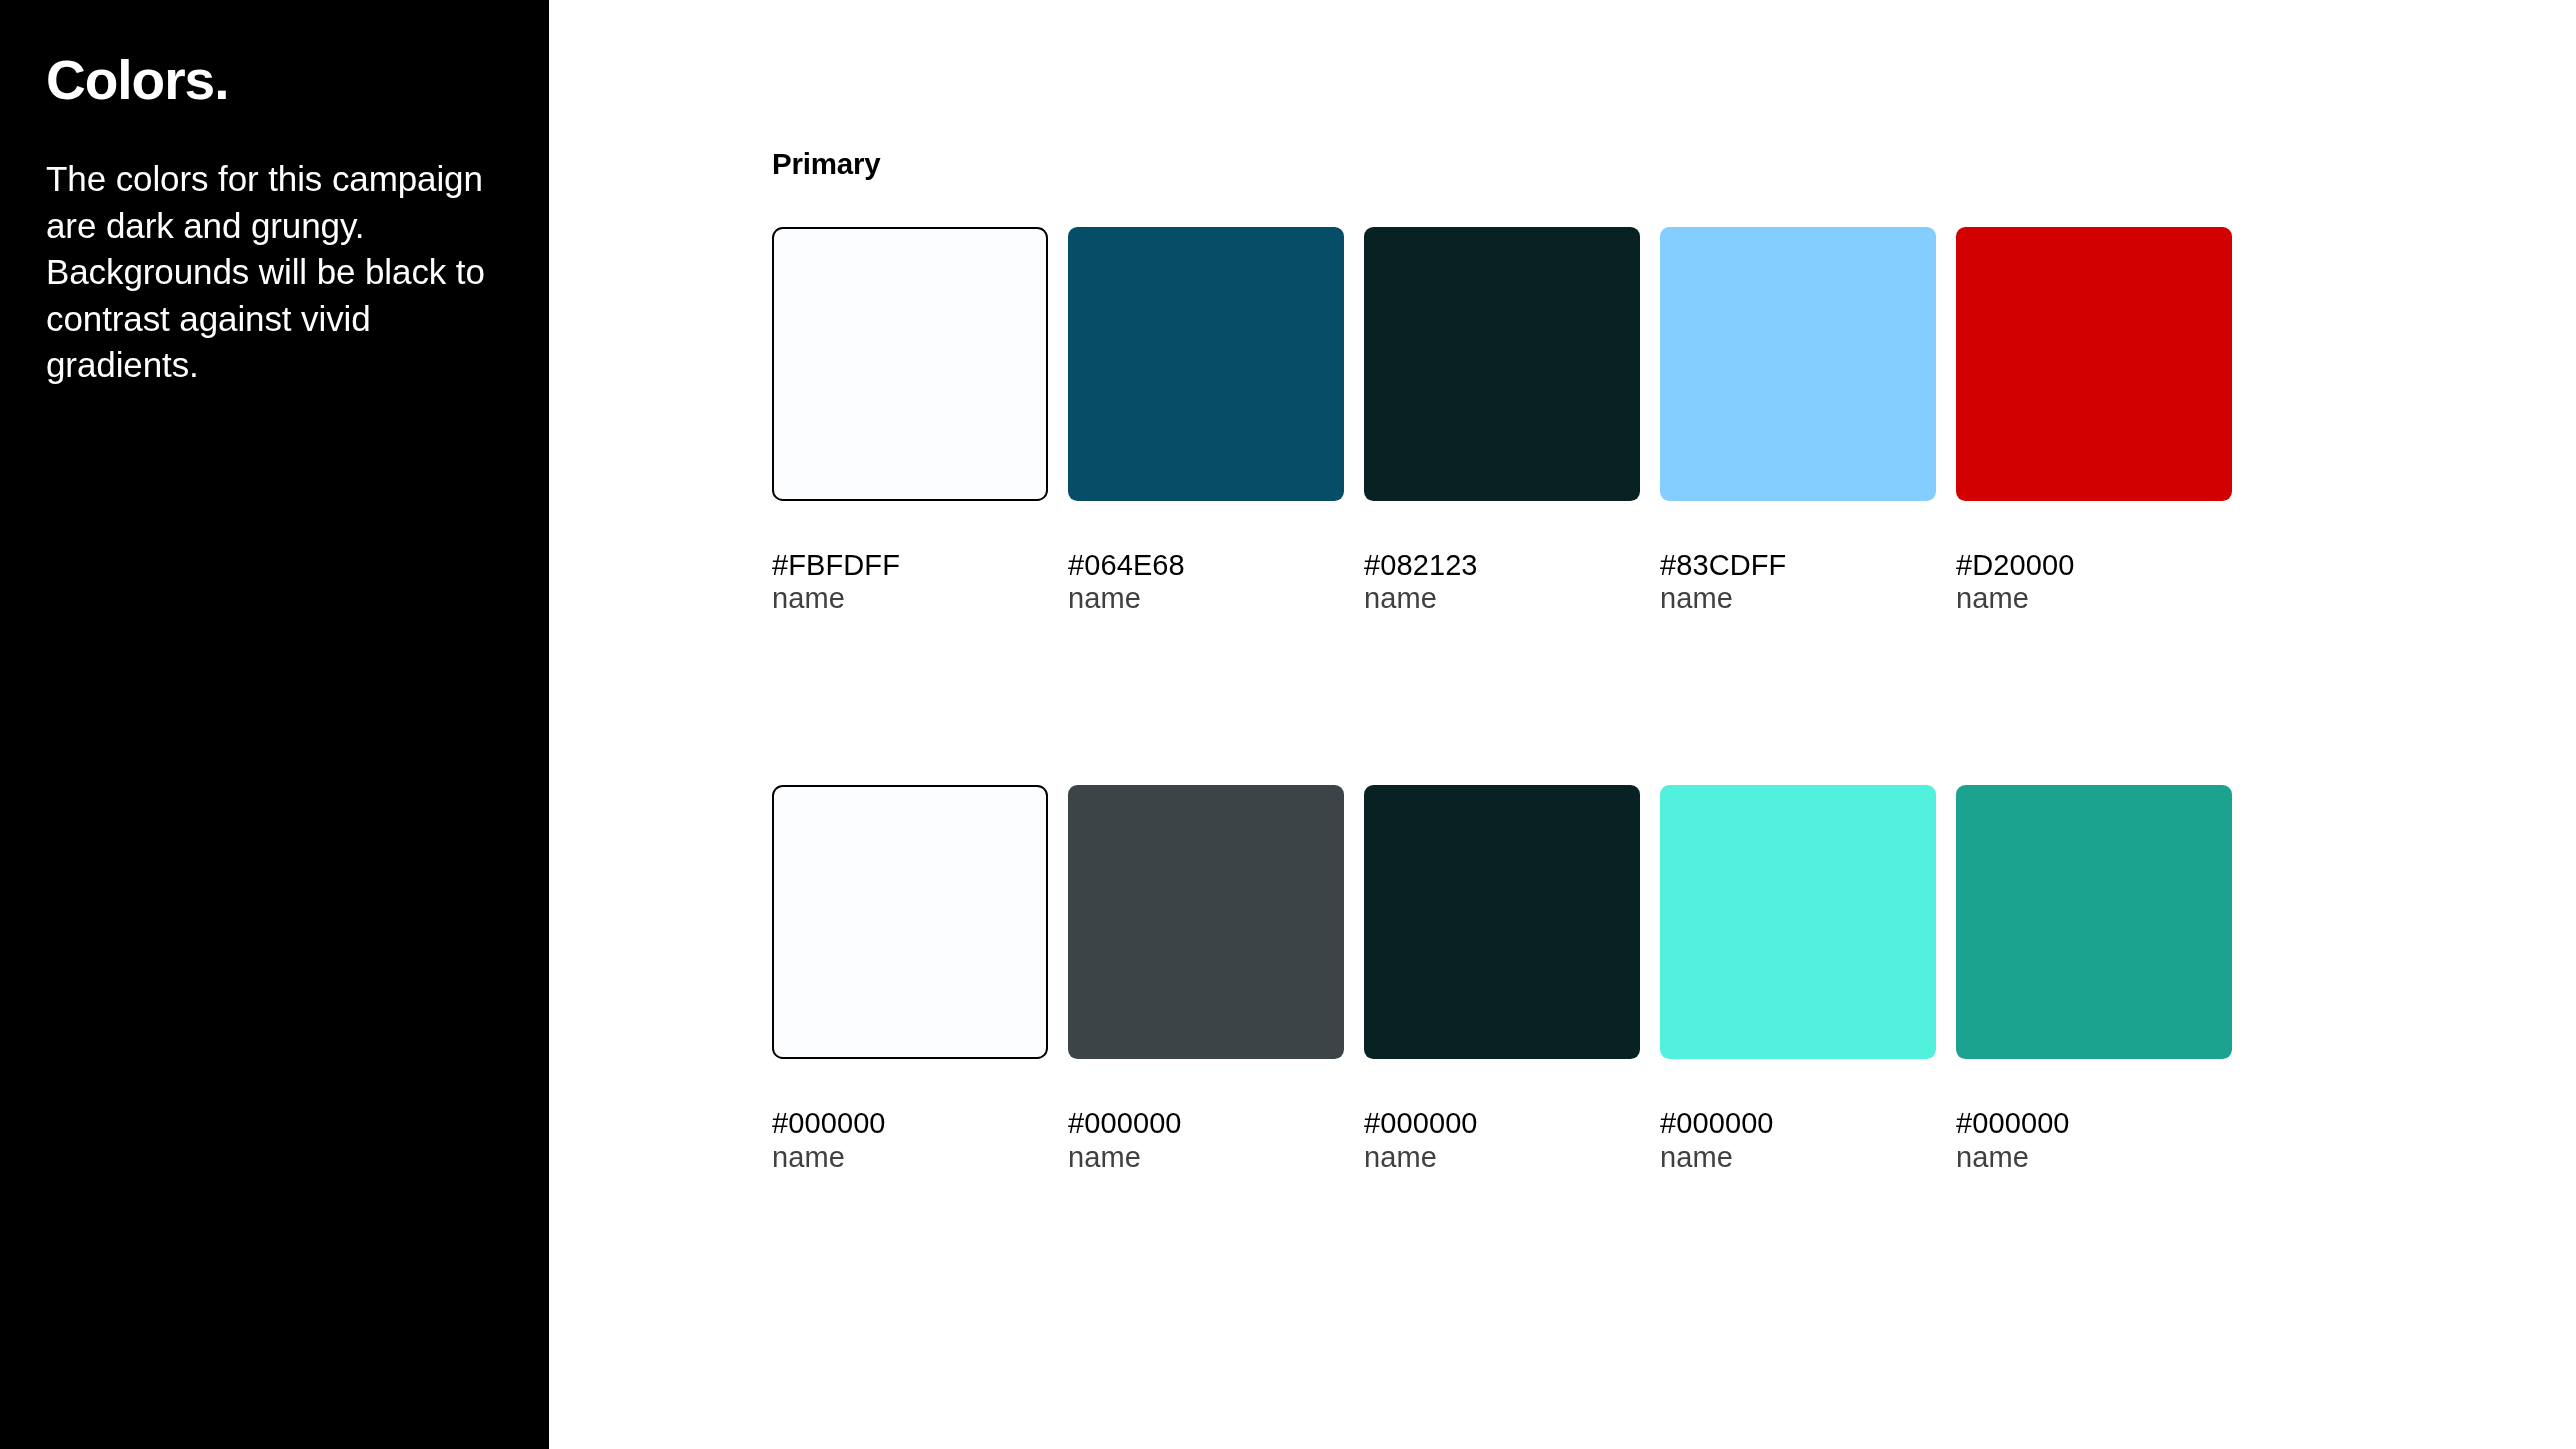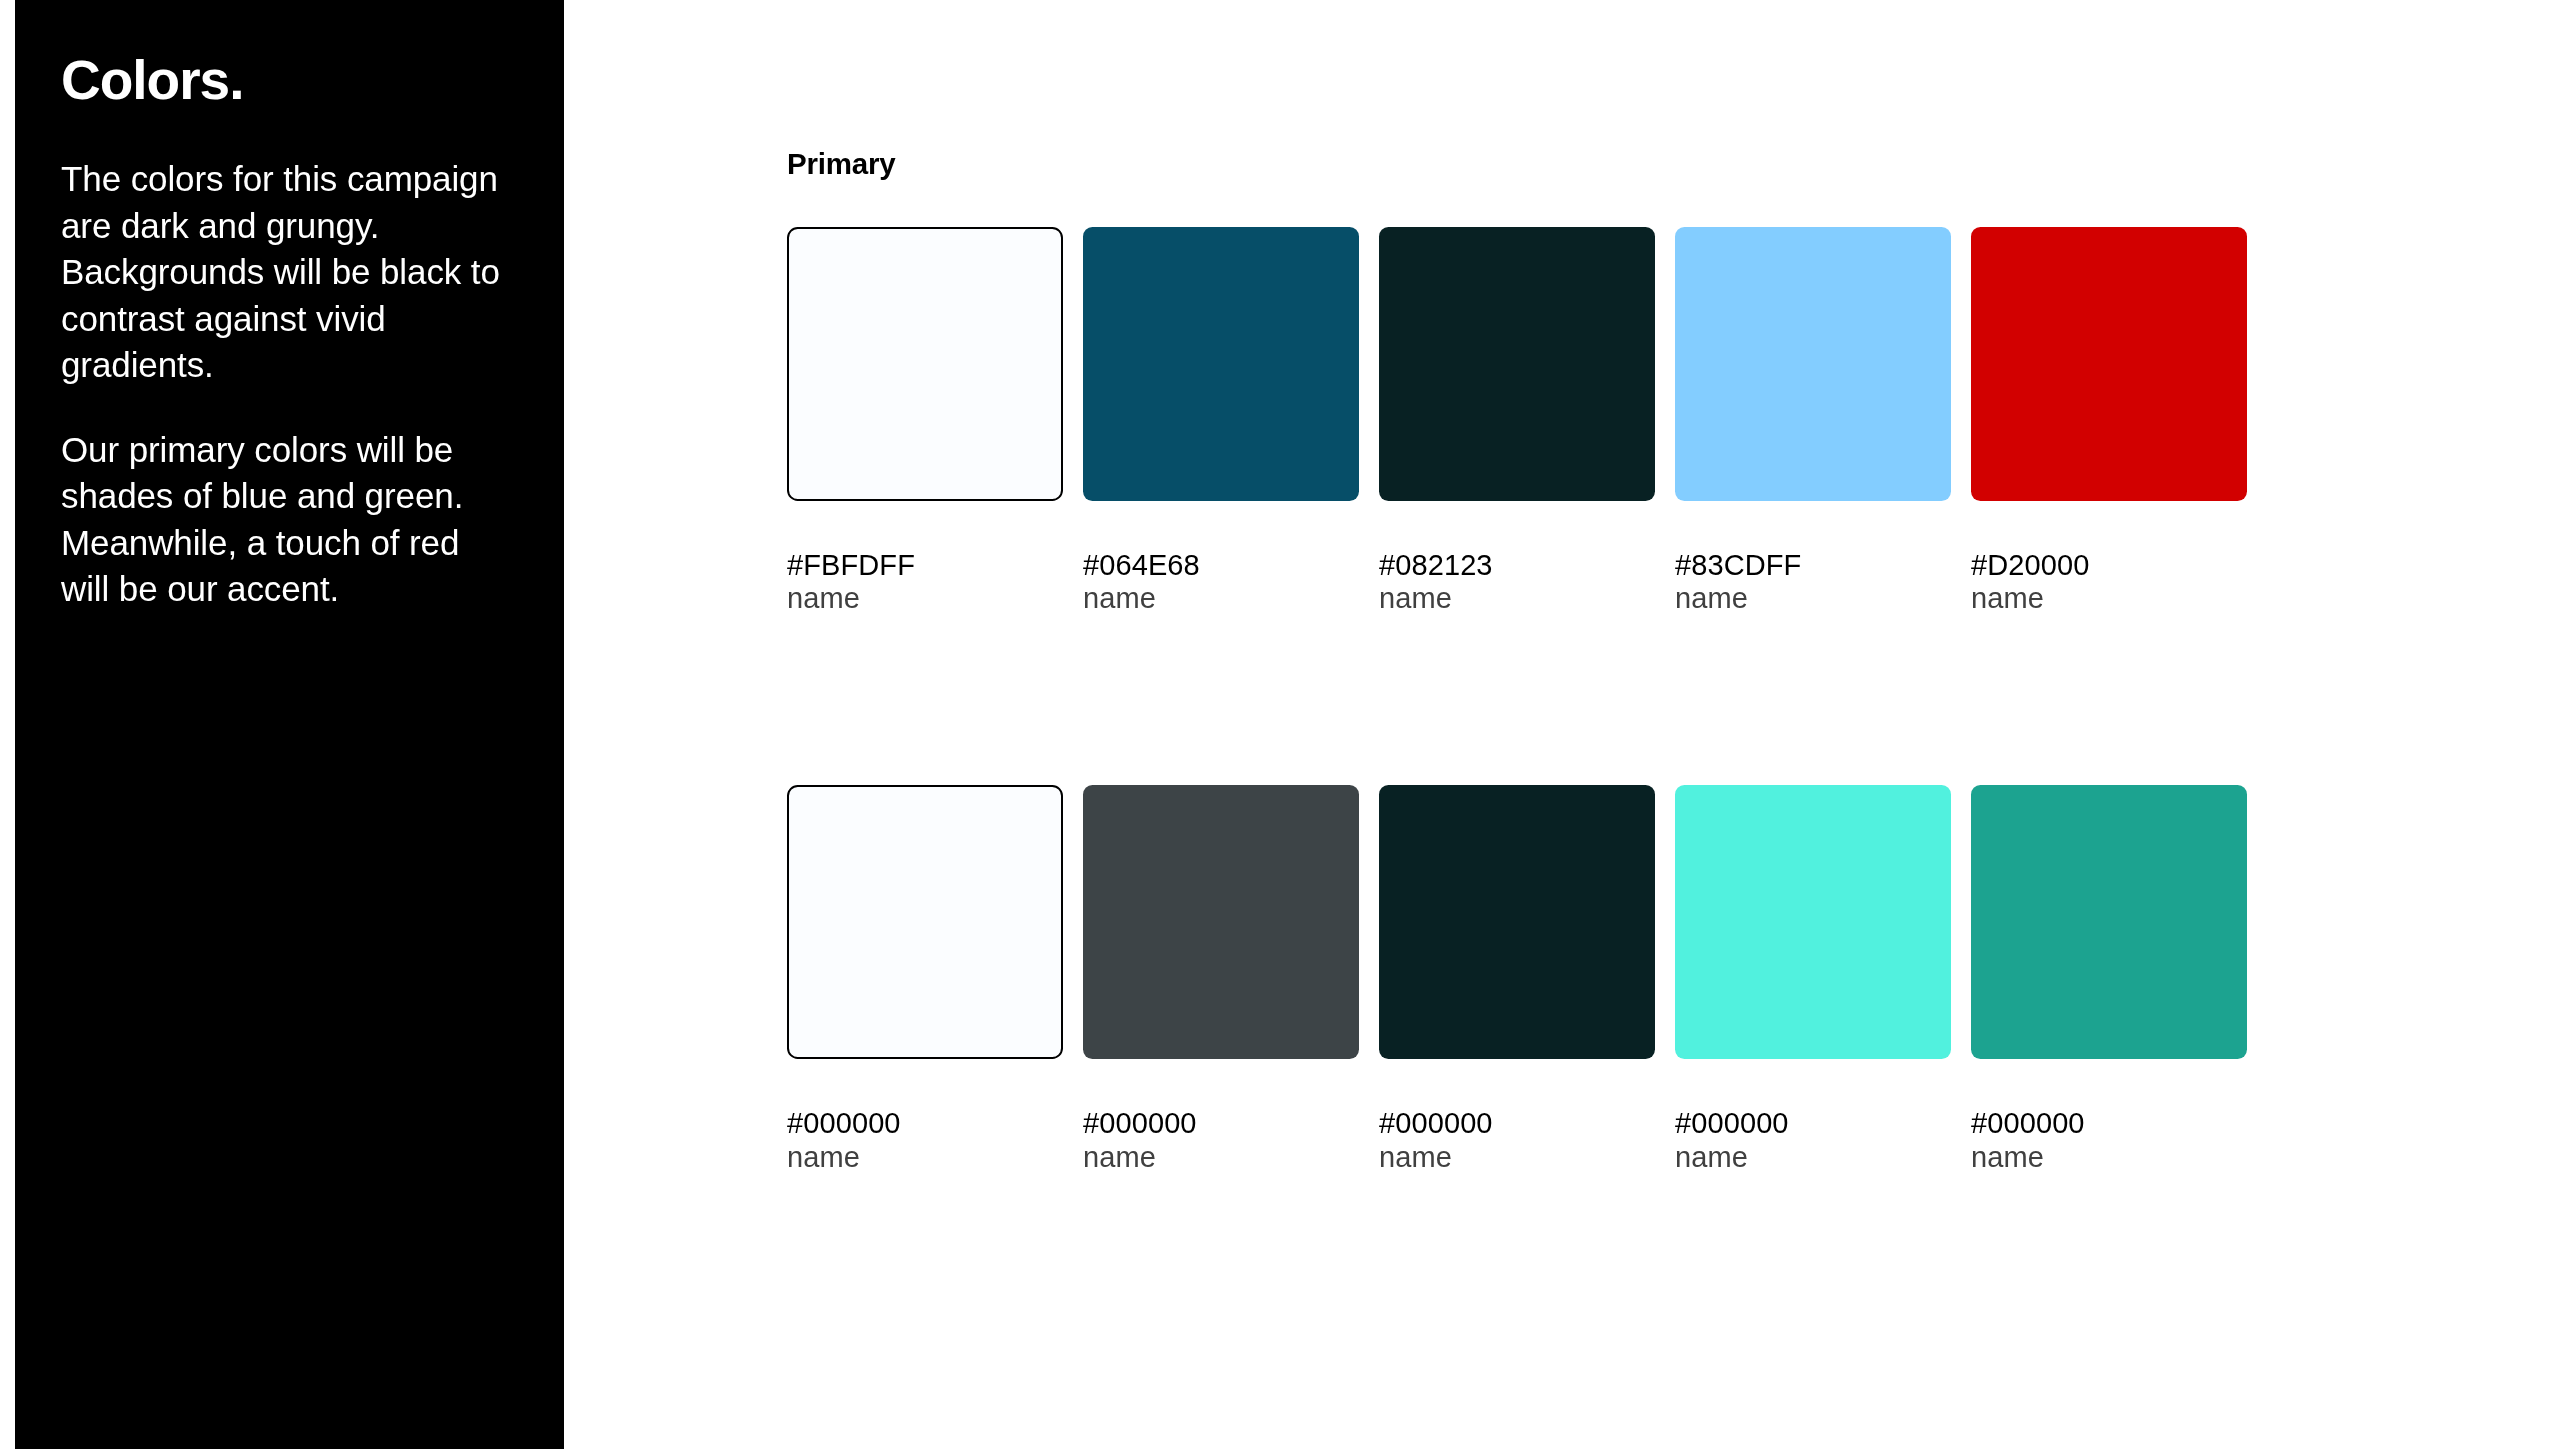--- a/index.html
+++ b/index.html
@@ -14,21 +14,20 @@
     overflow: hidden;
     position: relative;
   }
 
   
   .page {
     position: absolute;
     inset: 0;
     display: flex;
     background: #ffffff;
-    padding-left: 15px;
   }
 
   
   .sidebar {
     width: 549px;
     min-width: 549px;
     height: 1449px;
     background: #000000;
     box-sizing: border-box;
     padding: 52px 48px 0 46px;
@@ -118,21 +117,20 @@
 </head>
 <body>
 
 <div class="page">
 
   <aside class="sidebar" style="background-color: rgb(0, 0, 0); color: rgb(255, 255, 255);">
     <h1 class="sidebar-title">Colors.</h1>
 
     <p class="sidebar-para" id="para0">The colors for this campaign are dark and grungy. Backgrounds will be black to contrast against vivid gradients.</p>
 
-    <p class="sidebar-para" id="para1">Our primary colors will be shades of blue and green. Meanwhile, a touch of red will be our accent.</p>
   </aside>
 
   <main class="main" style="background-color: rgb(255, 255, 255);">
 
     <section class="section section-primary">
       <h2 class="section-heading">Primary</h2>
 
       <div class="swatch-row">
 
         <div class="swatch-cell">

